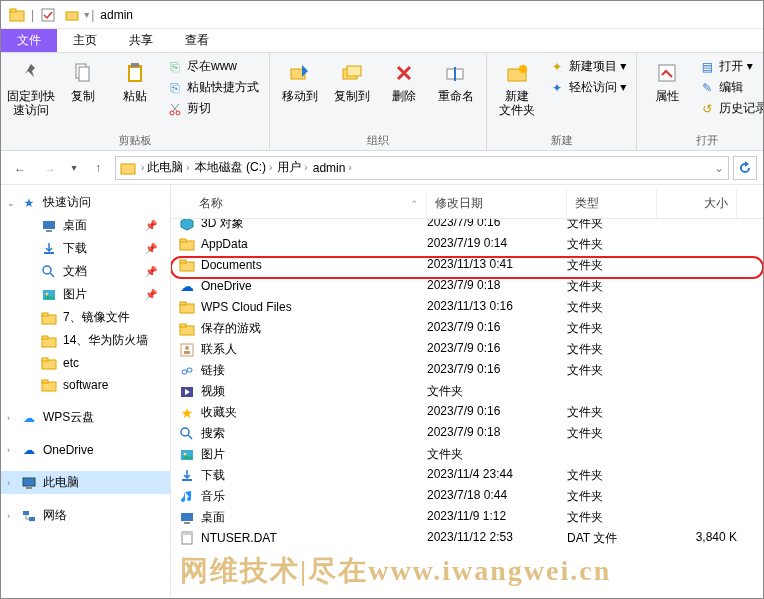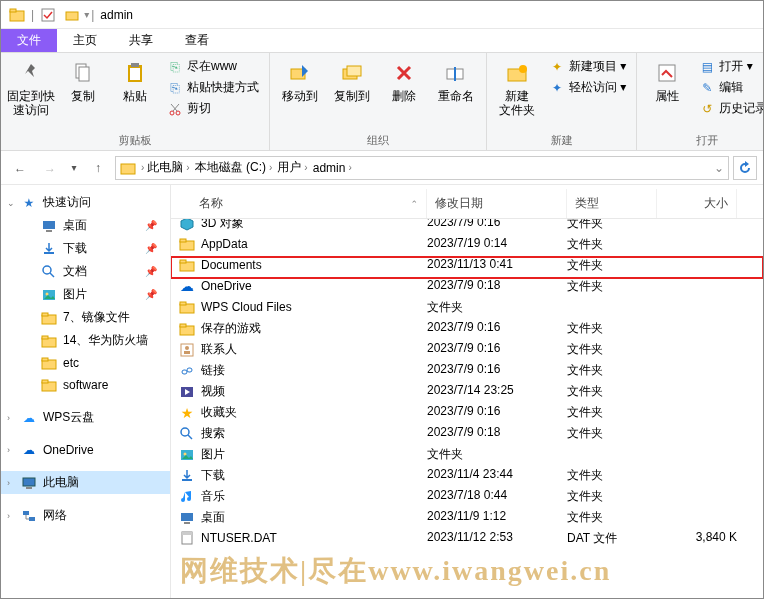--- a/index.html
+++ b/index.html
@@ -42,21 +42,21 @@
 
 .files { flex: 1; overflow-y: auto; }
 .fhead { display: flex; border-bottom: 1px solid #e8e8e8; color: #444; position: sticky; top: 4px; background: #fff; align-items: flex-end; }
 .fhead div { padding: 6px 8px; border-right: 1px solid #f0f0f0; }
 .col-name { width: 256px; display: flex; align-items: center; gap: 6px; padding-left: 8px; }
 .col-date { width: 140px; }
 .col-type { width: 90px; }
 .col-size { width: 80px; text-align: right; }
 .frow { display: flex; align-items: flex-start; height: 21px; cursor: pointer; }
 .frow .col-name { padding-left: 8px; }
-.frow.highlight { outline: 2px solid #e82020; outline-offset: -1px; }
+.frow.highlight { outline: 2px solid #e82020; outline-offset: -1px; border-radius: 10px; }
 .ficon { width: 16px; height: 16px; display: flex; align-items: center; justify-content: center; }
 
 .watermark { position: absolute; left: 180px; top: 552px; font-size: 28px; font-weight: bold; font-family: "SimSun", serif; color: rgba(200,140,30,0.55); letter-spacing: 2px; pointer-events: none; }
 
 svg { display: block; }
 </style>
 </head>
 <body>
 
 <div class="titlebar">
@@ -476,20 +476,21 @@
         <div class="frow">
        <div class="col-name">
             <span class="ficon">
               <svg width="16" height="16">
                 <rect x="1" y="5" width="14" height="9" fill="#ffd66e" stroke="#d9a400"></rect>
                 <rect x="1" y="3" width="6" height="3" fill="#ffd66e" stroke="#d9a400"></rect>
               </svg>
             </span>
             <span>WPS Cloud Files</span>
           </div>
+       <div class="col-date">2023/11/13 0:16</div>
        <div class="col-type">文件夹</div>
        <div class="col-size"></div>
      </div>
         <div class="frow">
        <div class="col-name">
             <span class="ficon">
               <svg width="16" height="16">
                 <rect x="1" y="5" width="14" height="9" fill="#ffd66e" stroke="#d9a400"></rect>
                 <rect x="1" y="3" width="6" height="3" fill="#ffd66e" stroke="#d9a400"></rect>
               </svg>
@@ -532,21 +533,20 @@
         <div class="frow">
        <div class="col-name">
             <span class="ficon">
               <svg width="16" height="16">
                 <rect x="2" y="3" width="12" height="10" fill="#4a4a9a"></rect>
                 <path d="M6 5 L11 8 L6 11 Z" fill="#fff"></path>
               </svg>
             </span>
             <span>视频</span>
           </div>
-       <div class="col-date">2023/7/14 23:25</div>
        <div class="col-type">文件夹</div>
        <div class="col-size"></div>
      </div>
         <div class="frow">
        <div class="col-name">
             <span class="ficon">
               <span style="color:#ffb400;font-size:14px;">★</span>
             </span>
             <span>收藏夹</span>
           </div>

